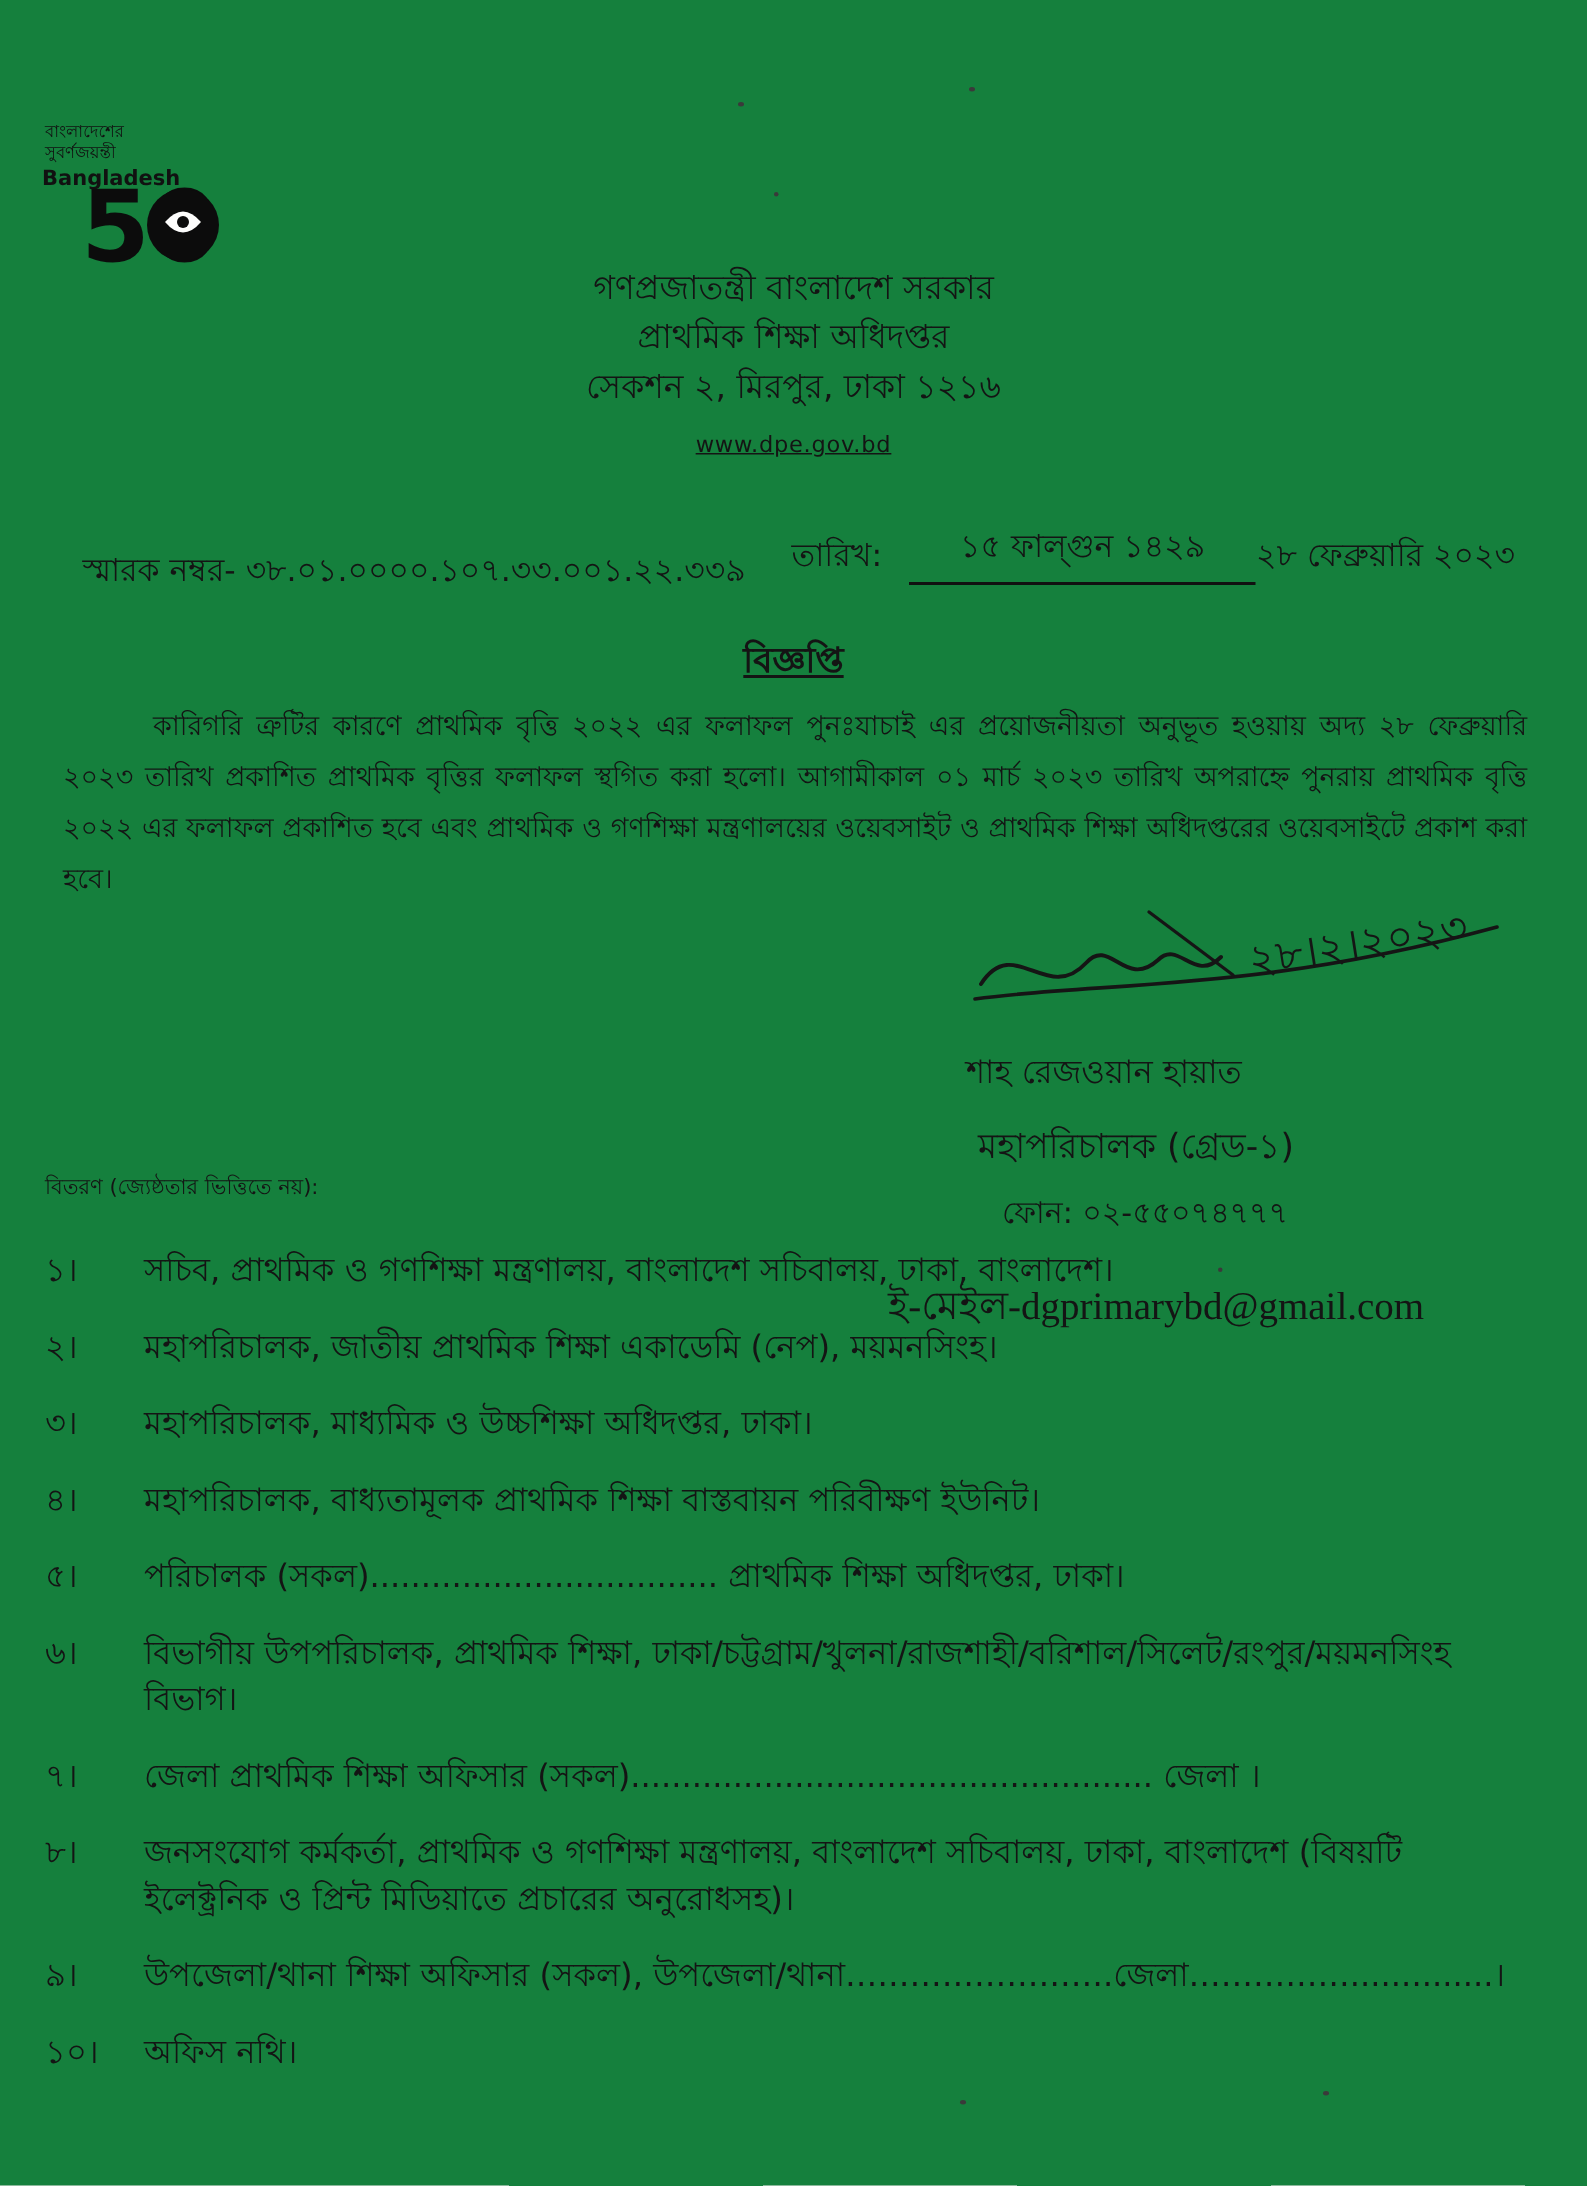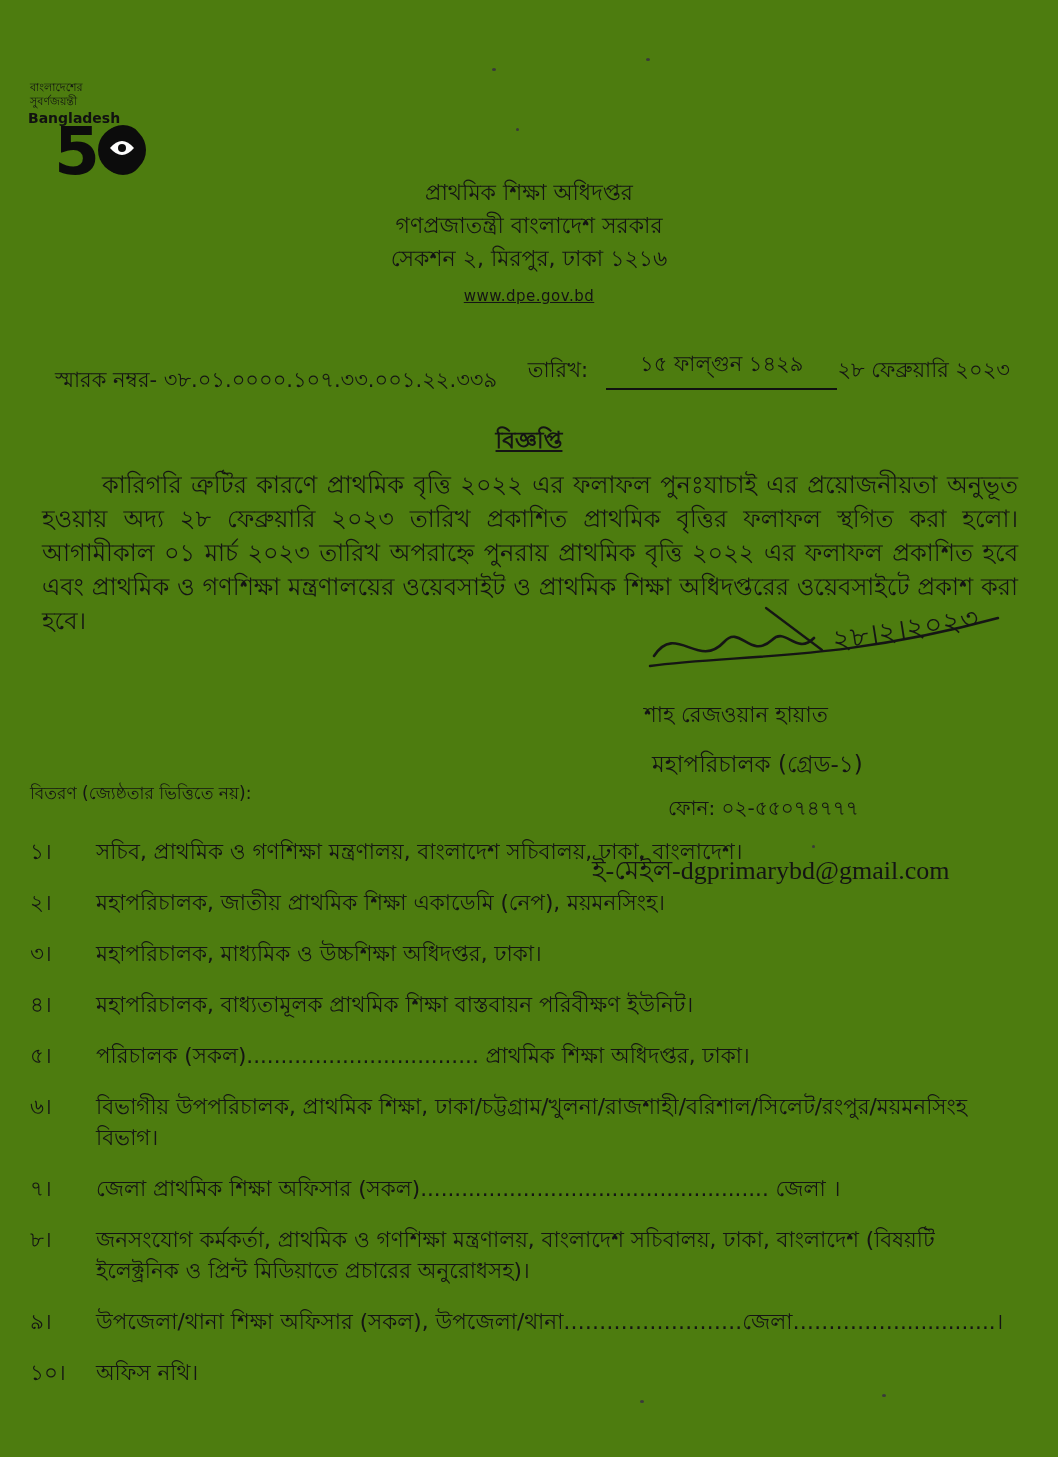--- a/index.html
+++ b/index.html
@@ -1,20 +1,20 @@
 <!DOCTYPE html>
 <html><head>
 <meta charset="utf-8">
 <style>
   * { margin:0; padding:0; box-sizing:border-box; }
   html,body { background:#e8e8e8; }
   body { font-family:"DejaVu Sans","Liberation Sans",sans-serif; }
   .page {
     position:relative; width:1058px; height:1457px; margin:0 auto;
-    background:#4d7c0f; color:#141414; overflow:hidden;
+    background:#15803d; color:#141414; overflow:hidden;
   }
   
   .logo-left { position:absolute; top:78px; left:26px; width:135px; height:105px; }
   .logo-right { position:absolute; top:84px; right:34px; width:125px; height:85px; }
   
   .header { position:absolute; top:176px; left:0; width:100%; text-align:center; }
   .header .h-line { font-size:22px; line-height:33px; }
   .header .h-site { font-size:15px; font-weight:normal; text-decoration:underline; margin-top:12px; letter-spacing:.5px; }
   
   .memo-row { position:absolute; top:338px; left:55px; right:48px; display:flex; justify-content:space-between; align-items:center; }
@@ -22,31 +22,31 @@
   .date-wrap { display:flex; align-items:center; gap:18px; }
   .date-label { font-size:21px; padding-top:6px; }
   .date-stack { display:inline-flex; align-items:center; }
   .date-top { font-size:21px; padding:0 34px 5px; border-bottom:2.5px solid #111; }
   .date-bottom { font-size:21px; padding-top:6px; }
   
   .doc-title { position:absolute; top:422px; left:0; width:100%; text-align:center;
                font-size:23px; font-weight:bold; text-decoration:underline; }
   
   .body-text { position:absolute; top:468px; left:42px; right:40px;
-               font-size:24px; line-height:34px; text-align:justify; text-indent:60px; }
+               font-size:18px; line-height:34px; text-align:justify; text-indent:60px; }
   
   .sig-block { position:absolute; top:604px; right:52px; width:420px; }
   .sig-svg { display:block; margin-left:auto; }
   .sig-name { font-size:21.5px; margin-top:20px; padding-left:58px; }
   .sig-desig { font-size:23px; margin-top:12px; padding-left:66px; }
   .sig-phone { font-size:20px; margin-top:8px; padding-left:82px; }
   .sig-email { font-family:"Liberation Serif","DejaVu Serif",serif; font-size:26px; margin-top:24px; padding-left:6px; }
   
   .dist { position:absolute; top:780px; left:30px; right:40px; }
-  .dist-heading { font-size:17px; margin-bottom:28px; }
+  .dist-heading { font-size:14px; margin-bottom:28px; }
   .dist-list { }
   .dist-item { display:flex; margin-bottom:20px; font-size:21.5px; line-height:31px; }
   .dist-item .num { width:66px; flex:0 0 66px; }
   .dist-item .txt { flex:1; }
   
   .speck { position:absolute; background:#3a3a3a; border-radius:50%; }
 </style>
 </head>
 <body>
 
@@ -59,22 +59,22 @@
       <text x="2" y="45" font-size="14" fill="#111" font-weight="bold">Bangladesh</text>
       <text x="28" y="96" font-size="66" font-weight="bold" fill="#0c0c0c">50</text>
       <circle cx="96" cy="72" r="24" fill="#0c0c0c"></circle>
       <path d="M84 70 q12 -14 24 0 q-12 14 -24 0 z" fill="#fdfdfc"></path>
       <circle cx="96" cy="70" r="4" fill="#0c0c0c"></circle>
     </svg>
   </div>
 
 
   <div class="header">
+    <div class="h-line">গণপ্রজাতন্ত্রী বাংলাদেশ সরকার</div>
     <div class="h-line">প্রাথমিক শিক্ষা অধিদপ্তর</div>
-    <div class="h-line">গণপ্রজাতন্ত্রী বাংলাদেশ সরকার</div>
     <div class="h-line">সেকশন ২, মিরপুর, ঢাকা ১২১৬</div>
     <div class="h-site">www.dpe.gov.bd</div>
   </div>
 
   <div class="memo-row">
     <div class="memo-number">স্মারক নম্বর- ৩৮.০১.০০০০.১০৭.৩৩.০০১.২২.৩৩৯</div>
     <div class="date-wrap">
       <div class="date-label">তারিখ:</div>
       <div class="date-stack">
         <div class="date-top">১৫ ফাল্গুন ১৪২৯</div>

